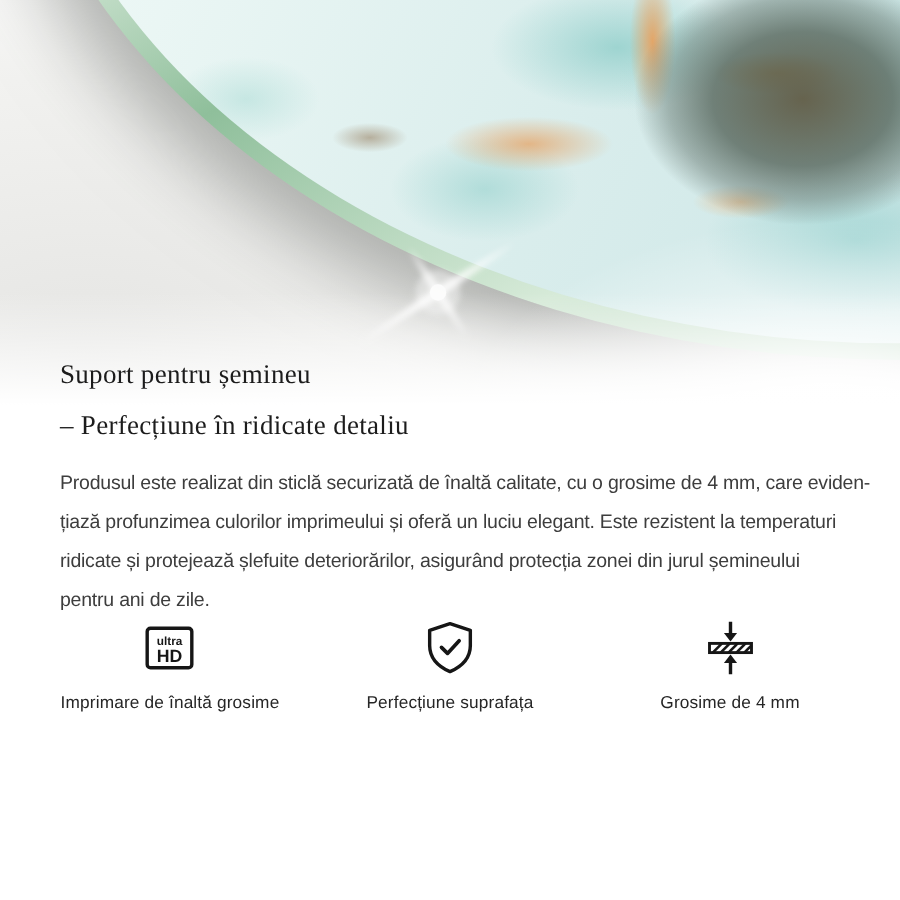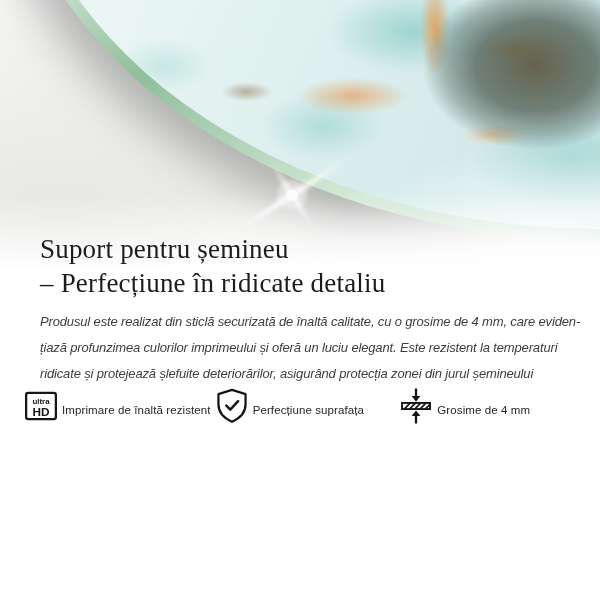--- a/index.html
+++ b/index.html
@@ -39,31 +39,31 @@
   .sparkle{position:absolute;left:222px;top:125px;width:140px;height:140px;}
   .hero-fade{
     position:absolute;inset:0;
     background:
       linear-gradient(to top, #ffffff 10%, rgba(255,255,255,0) 35%),
       radial-gradient(360px 220px at 92% 100%, rgba(255,255,255,0.95) 20%, rgba(255,255,255,0) 70%);
   }
   
   .content{position:relative;z-index:2;padding:232px 40px 0 40px;}
   h1{
-    margin:0;font-weight:400;font-size:27px;line-height:34px;letter-spacing:0.2px;
+    margin:0;font-weight:400;font-size:18px;line-height:34px;letter-spacing:0.2px;
     font-family:"Liberation Serif","DejaVu Serif",serif;color:var(--text-primary,#1c1c1c);
   }
   h1 span{display:block;white-space:nowrap;}
-  .desc{margin:9px 0 0;font-size:13px;line-height:26px;letter-spacing:-0.15px;color:var(--text-body,#3d3d3d);font-style:italic;}
+  .desc{margin:9px 0 0;font-size:13px;line-height:26px;letter-spacing:-0.15px;color:var(--text-body,#3d3d3d);}
   .desc span{display:block;white-space:nowrap;}
   .features{
     display:grid;grid-template-columns:repeat(3,1fr);row-gap:14px;
     width:560px;margin:-4px 0 0 -20px;
   }
-  .feature{display:flex;align-items:center;}
+  .feature{display:flex;flex-direction:column;align-items:center;}
   .icon-wrap{height:46px;display:flex;align-items:center;justify-content:center;}
   .feature-label{margin-top:8px;font-size:11.5px;letter-spacing:0.1px;color:#262626;white-space:nowrap;}
   .icon-wrap svg{display:block;}
 </style>
 </head>
 <body>
 
 <div class="hero">
   <div class="glass">
     <div class="glass-face"></div>
@@ -91,34 +91,35 @@
 <main class="content">
   <h1>
     <span>Suport pentru șemineu</span>
     <span>– Perfecțiune în ridicate detaliu</span>
   </h1>
 
   <p class="desc">
     <span>Produsul este realizat din sticlă securizată de înaltă calitate, cu o grosime de 4 mm, care eviden-</span>
     <span>țiază profunzimea culorilor imprimeului și oferă un luciu elegant. Este rezistent la temperaturi</span>
     <span>ridicate și protejează șlefuite deteriorărilor, asigurând protecția zonei din jurul șemineului</span>
+    <span>pentru ani de zile.</span>
   </p>
 
   <div class="features">
 
 
     <div class="feature">
       <div class="icon-wrap">
         <svg width="42" height="42" viewBox="0 0 48 48">
           <rect x="7" y="9" width="34" height="30" rx="2.5" fill="none" stroke="#161616" stroke-width="2.6"></rect>
           <text x="24" y="21.5" text-anchor="middle" font-size="9" font-weight="600" fill="#161616" font-family="Liberation Sans, DejaVu Sans, sans-serif">ultra</text>
           <text x="24" y="35" text-anchor="middle" font-size="13.5" font-weight="700" fill="#161616" font-family="Liberation Sans, DejaVu Sans, sans-serif">HD</text>
         </svg>
       </div>
-      <div class="feature-label">Imprimare de înaltă rezistent</div>
+      <div class="feature-label">Imprimare de înaltă grosime</div>
     </div>
 
     <div class="feature">
       <div class="icon-wrap">
         <svg width="42" height="42" viewBox="0 0 48 48" fill="none" stroke="#161616">
           <path d="M24,5.5 L39.5,10.5 V22 c0,9.5 -6.5,16 -15.5,20 C15,38 8.5,31.5 8.5,22 V10.5 Z" stroke-width="2.6" stroke-linejoin="round"></path>
           <path d="M17.5,23.5 l4.6,4.6 L31,18.5" stroke-width="2.8" stroke-linecap="round" stroke-linejoin="round"></path>
         </svg>
       </div>
       <div class="feature-label">Perfecțiune suprafața</div>

